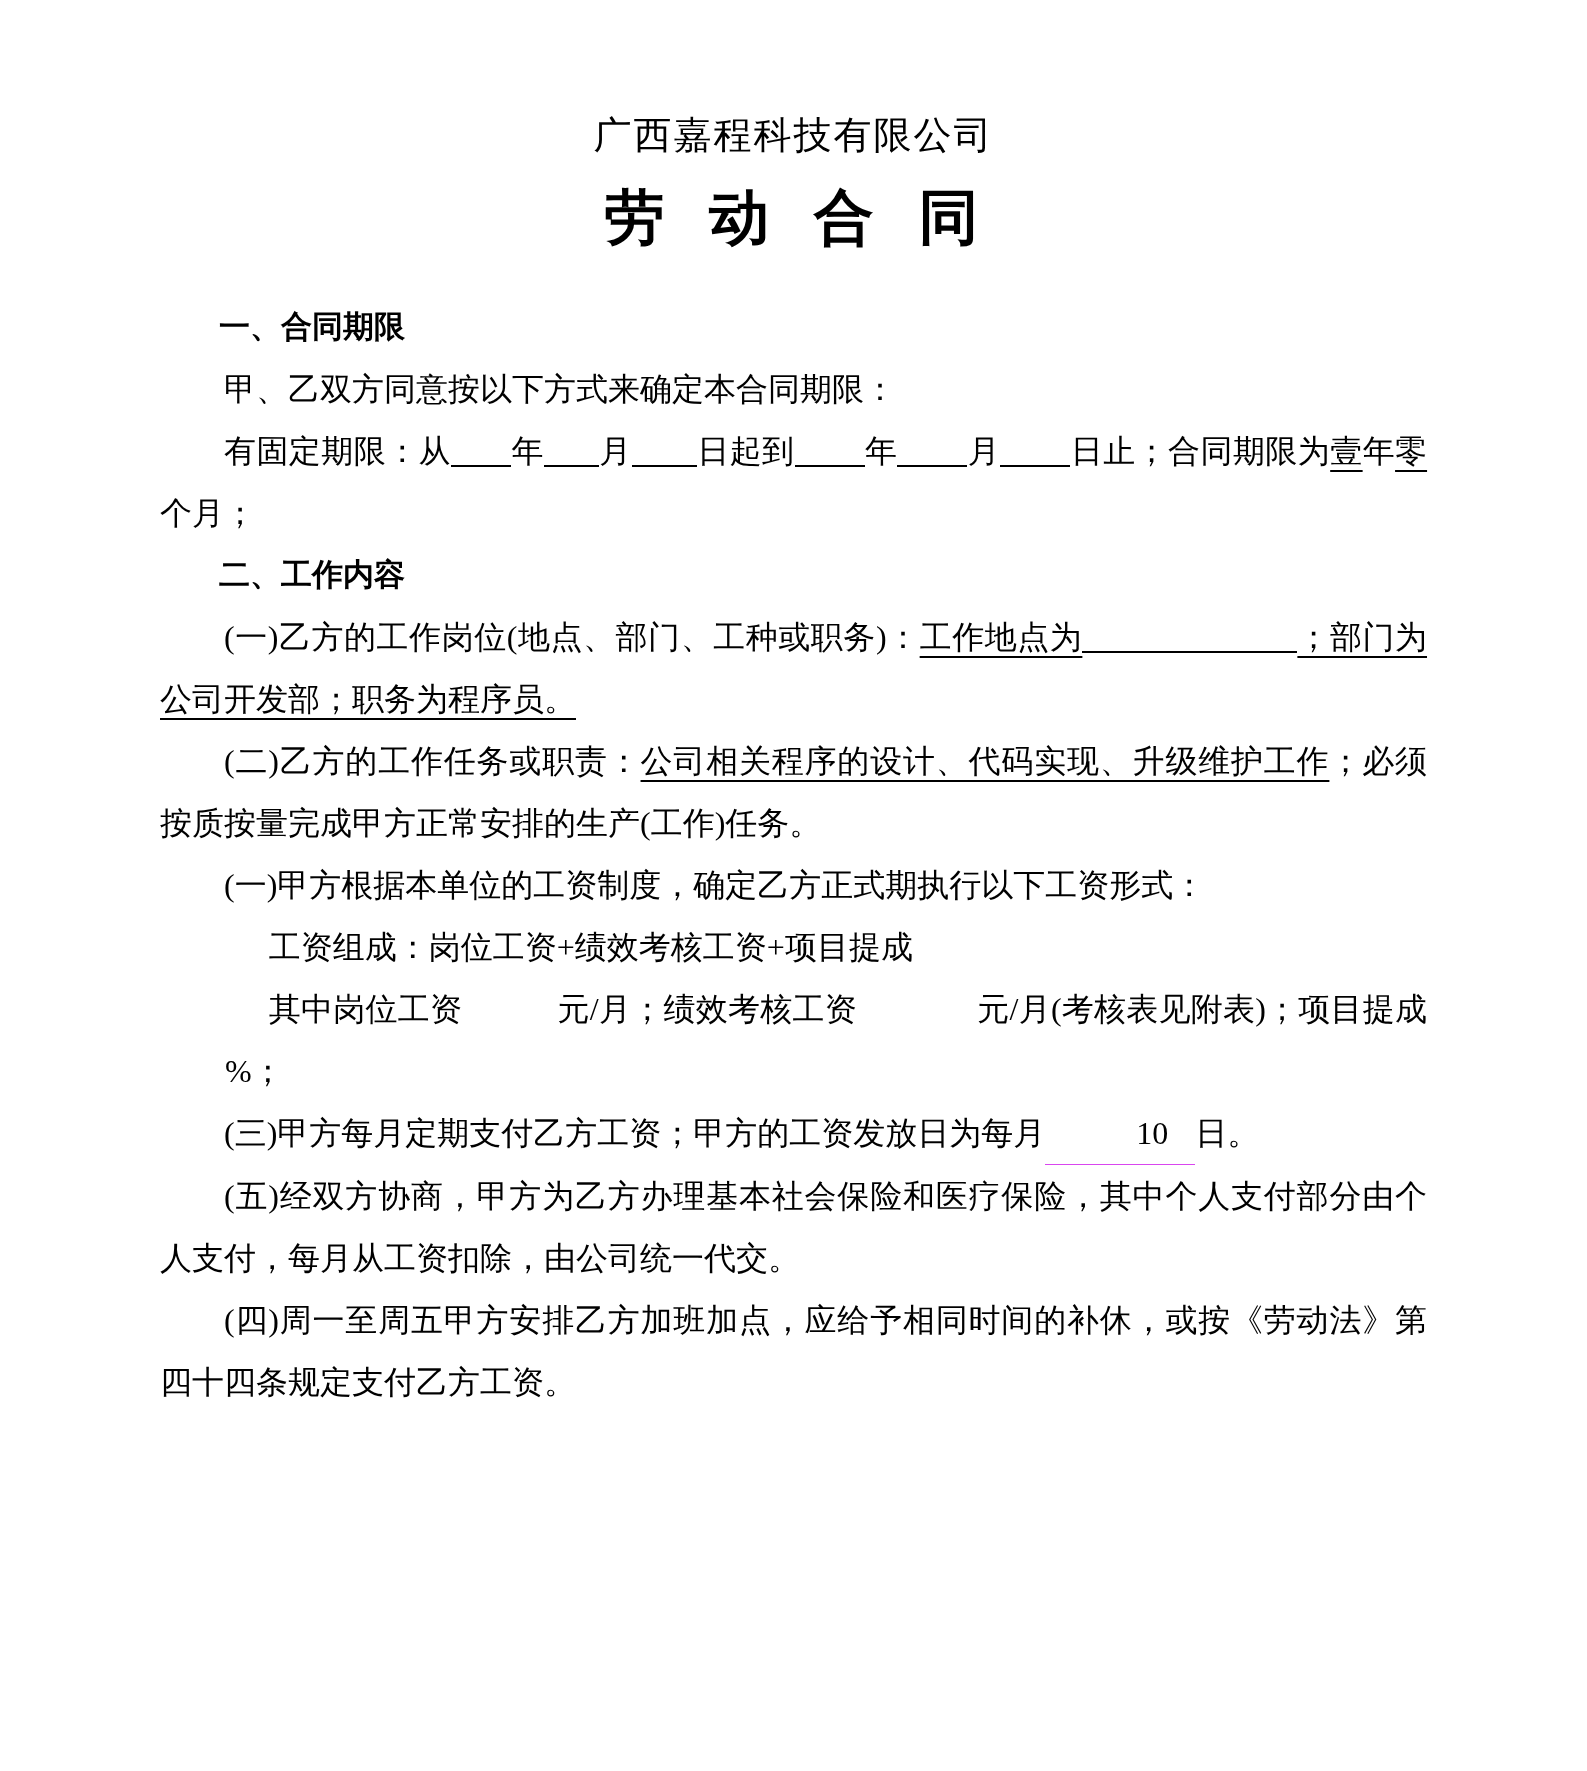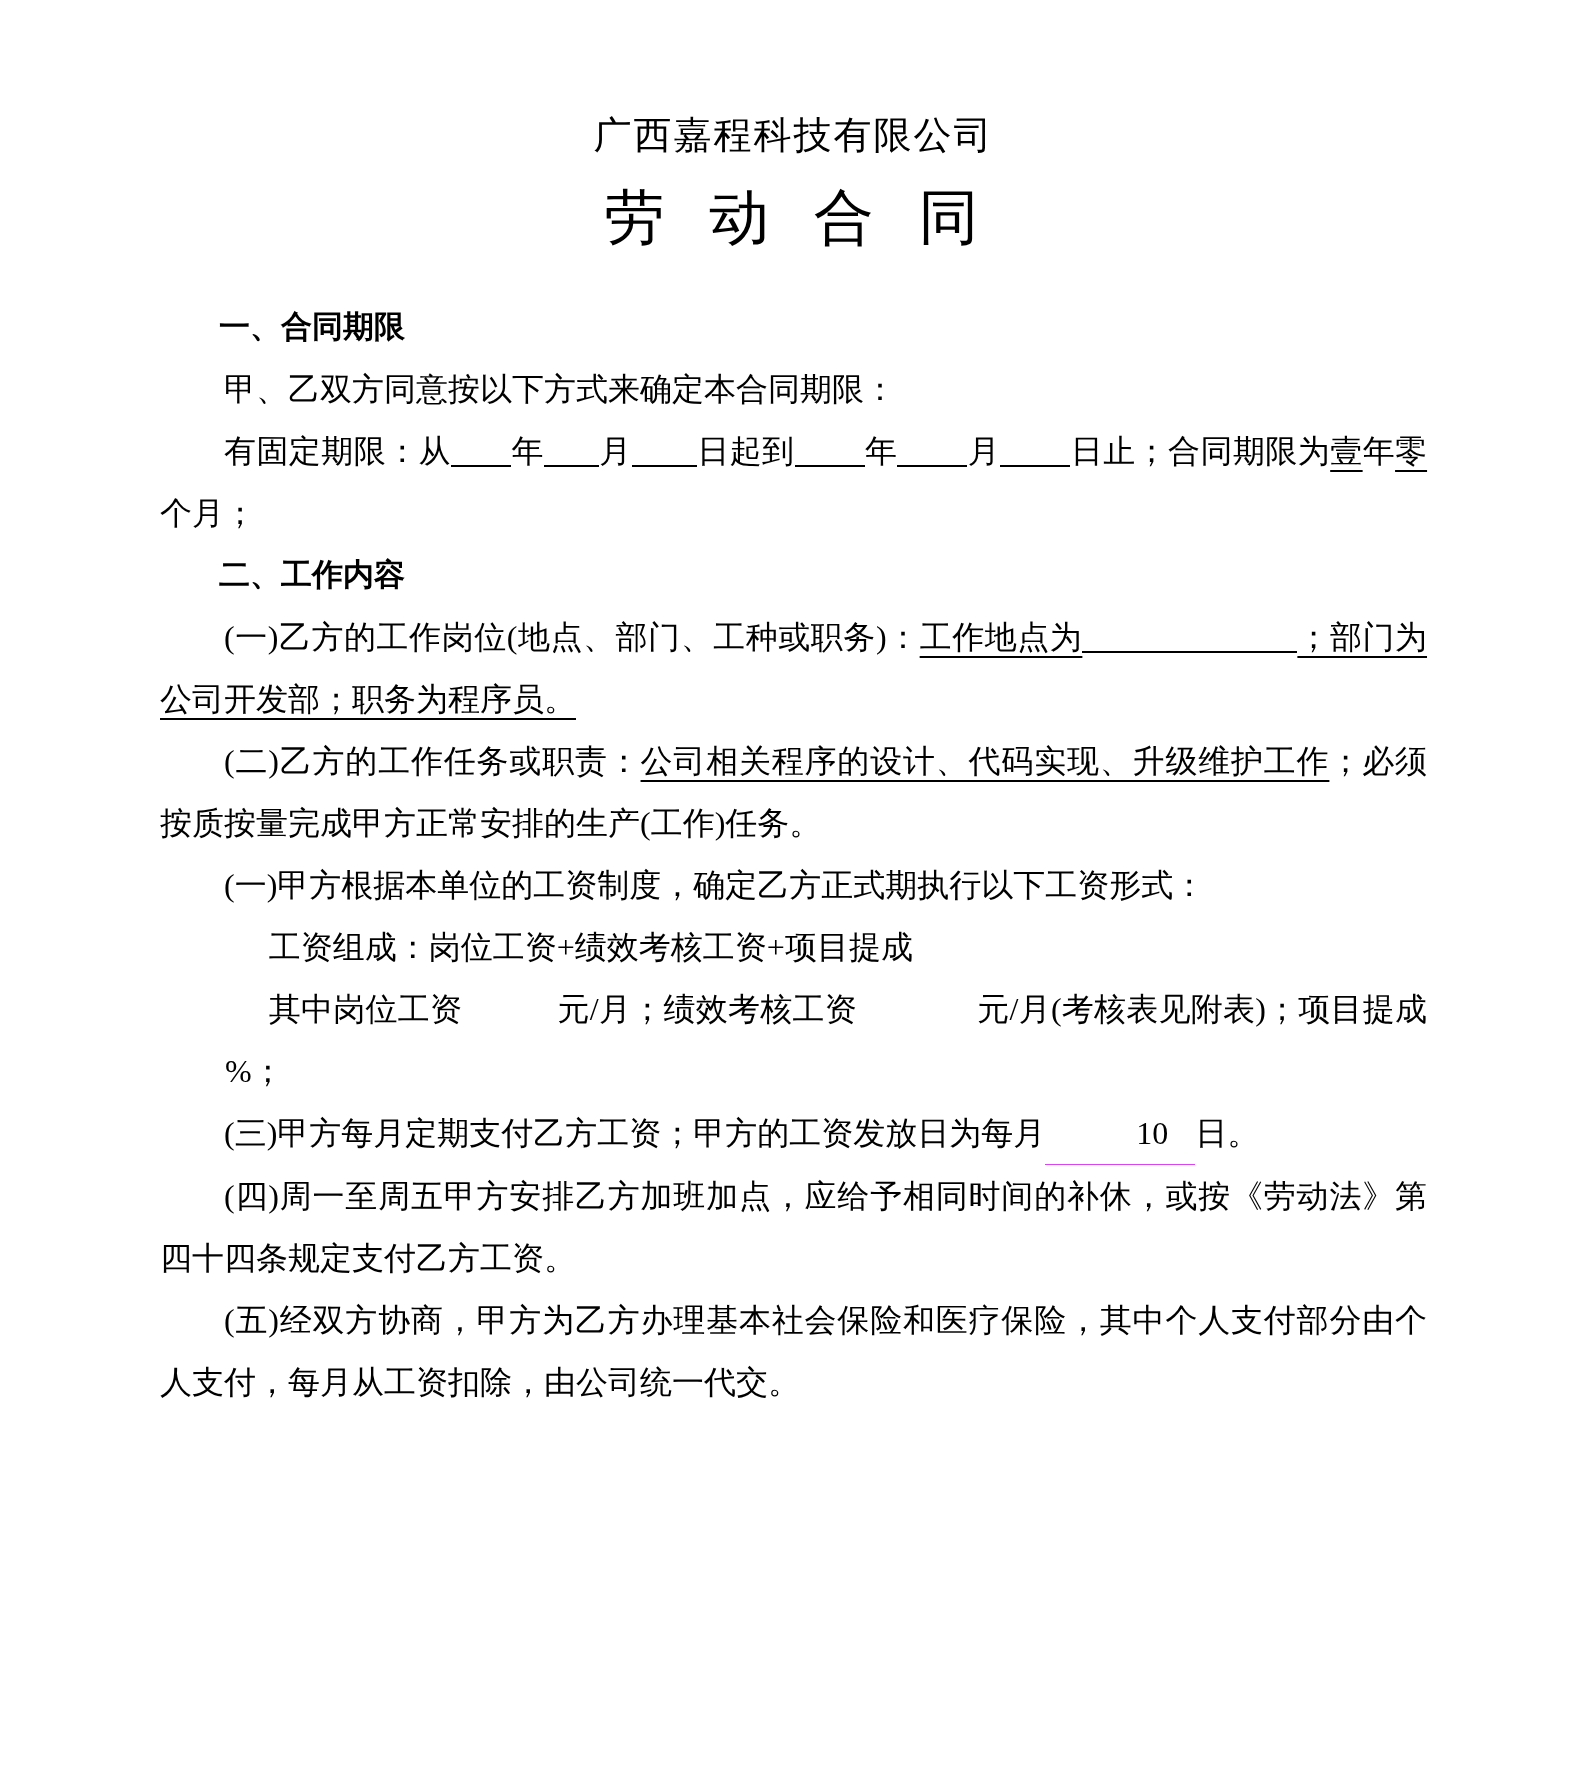--- a/index.html
+++ b/index.html
@@ -18,21 +18,21 @@
   .company {
     text-align:center;
     font-size:38px;
     line-height:50px;
     letter-spacing:2px;
   }
   .doc-title {
     text-align:center;
     font-size:60px;
     line-height:80px;
-    font-weight:normal;
+    font-weight:bold;
     font-family:"Liberation Sans","DejaVu Sans",sans-serif;
     margin-top:18px;
     word-spacing:20px;
     letter-spacing:4px;
   }
   .body-text { margin-top:38px; }
   .body-text p {
     margin:0;
     line-height:62px;
     text-align:justify;
@@ -94,18 +94,18 @@
 
     <p class="indent">(一)甲方根据本单位的工资制度，确定乙方正式期执行以下工资形式：</p>
 
     <p class="indent-lg">工资组成：岗位工资+绩效考核工资+项目提成</p>
 
     <p class="indent-lg"><span>其中岗位工资</span><span class="gap" style="width:95px"></span><span>元/月；绩效考核工资</span><span class="gap" style="width:120px"></span><span>元/月(考核表见附表)；项目提成</span><span class="gap" style="width:65px"></span><span>%；</span></p>
 
 
     <p class="indent"><span>(三)甲方每月定期支付乙方工资；甲方的工资发放日为每月</span><span class="fill">10</span><span>日。</span></p>
 
+    <p class="indent">(五)经双方协商，甲方为乙方办理基本社会保险和医疗保险，其中个人支付部分由个人支付，每月从工资扣除，由公司统一代交。</p>
+
     <p class="indent">(四)周一至周五甲方安排乙方加班加点，应给予相同时间的补休，或按《劳动法》第四十四条规定支付乙方工资。</p>
-
-    <p class="indent">(五)经双方协商，甲方为乙方办理基本社会保险和医疗保险，其中个人支付部分由个人支付，每月从工资扣除，由公司统一代交。</p>
 
   </div>
 </div>
 
 </body></html>

